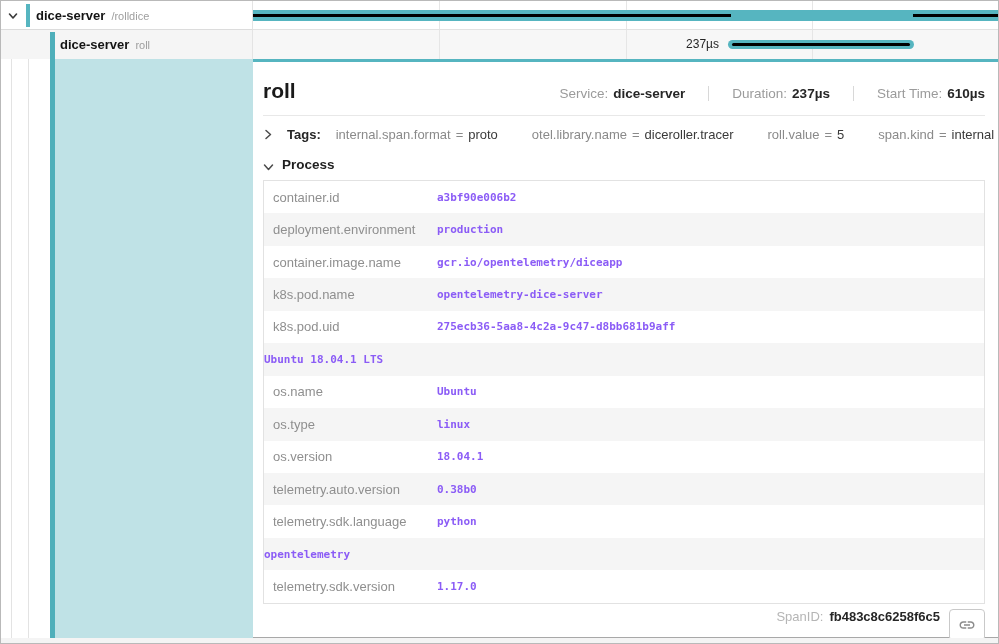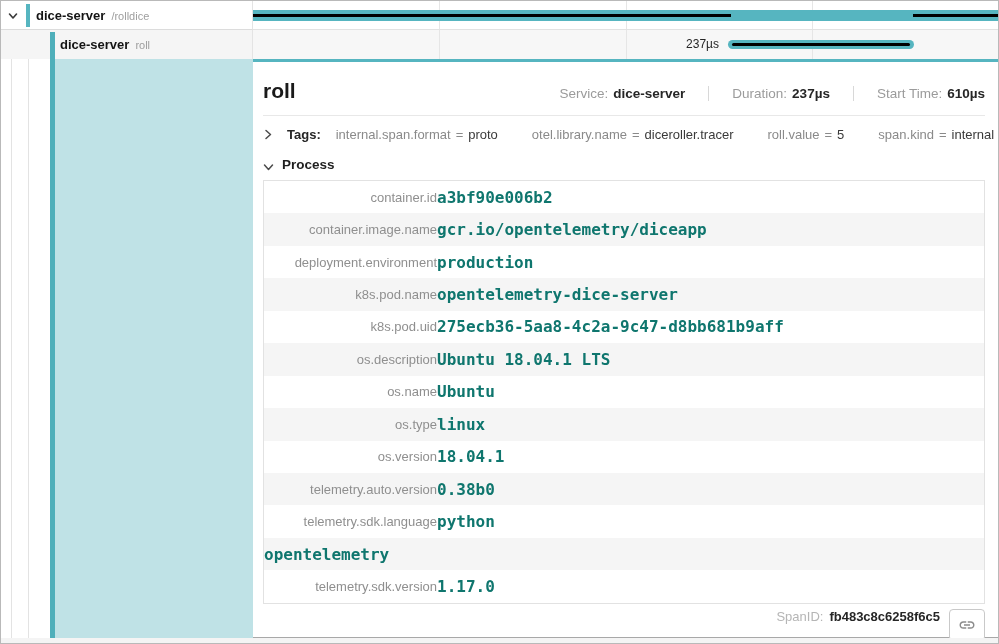--- a/index.html
+++ b/index.html
@@ -73,25 +73,25 @@
   .tags-row { display:flex; align-items:center; margin-top:11px; font-size:13px; cursor:pointer;gap:6px; }
   .tags-title { font-weight:bold; color:#262626; margin:0 9px 0 8px; }
   .tag-item { display:flex; align-items:flex-end; white-space:nowrap; }
   .tag-key { color:#8a8a8a; }
   .tag-eq  { color:#8a8a8a; margin:0 5px; }
   .tag-val { color:#3a3a3a; }
 
   .process-row { display:flex; align-items:flex-end; margin-top:15px; cursor:pointer; }
   .process-title { font-size:13.5px; font-weight:bold; color:#1f1f1f; margin-left:8px; }
 
-  .kv-table { margin-top:8px; border:1px solid #e2e2e2; background:#fff;text-align:right; }
+  .kv-table { margin-top:8px; border:1px solid #e2e2e2; background:#fff; }
   .kv-row { display:flex; align-items:center; height:32.45px; font-size:13px; }
   .kv-row:nth-child(even) { background:#f5f5f5; }
   .kv-key { flex:0 0 173px; padding-left:9px; color:#8f8f8f; }
-  .kv-val { font-family:"DejaVu Sans Mono", monospace; font-size:16px; font-weight:600; color:#0f766e; }
+  .kv-val { font-family:"DejaVu Sans Mono", monospace; font-size:11px; font-weight:600; color:#8b5cf6; }
 
   .dp-footer { display:flex; justify-content:flex-end; align-items:flex-start; margin-top:5px; font-size:13px; }
   .footer-label { color:#b5b5b5; }
   .footer-value { color:#262626; font-weight:bold; margin-left:6px; }
   .link-btn { margin-left:9px; width:36px; height:32px; border:1px solid #c9c9c9; border-radius:4px;
               background:#fff; display:flex; align-items:center; justify-content:center; cursor:pointer; }
 
   .bottom-strip { position:absolute; left:0; right:0; top:637px; height:6px; background:#f4f4f4; }
 
   .chev-svg { display:block; }
@@ -206,37 +206,36 @@
       </span>
       <span class="process-title">Process</span>
     </div>
 
     <div class="kv-table">
       <div class="kv-row">
           <span class="kv-key">container.id</span>
           <span class="kv-val">a3bf90e006b2</span>
         </div>
       <div class="kv-row">
+          <span class="kv-key">deployment.environment</span>
+          <span class="kv-val">production</span>
+        </div>
+      <div class="kv-row">
           <span class="kv-key">container.image.name</span>
           <span class="kv-val">gcr.io/opentelemetry/diceapp</span>
         </div>
       <div class="kv-row">
-          <span class="kv-key">deployment.environment</span>
-          <span class="kv-val">production</span>
-        </div>
-      <div class="kv-row">
           <span class="kv-key">k8s.pod.name</span>
           <span class="kv-val">opentelemetry-dice-server</span>
         </div>
       <div class="kv-row">
           <span class="kv-key">k8s.pod.uid</span>
           <span class="kv-val">275ecb36-5aa8-4c2a-9c47-d8bb681b9aff</span>
         </div>
       <div class="kv-row">
-          <span class="kv-key">os.description</span>
           <span class="kv-val">Ubuntu 18.04.1 LTS</span>
         </div>
       <div class="kv-row">
           <span class="kv-key">os.name</span>
           <span class="kv-val">Ubuntu</span>
         </div>
       <div class="kv-row">
           <span class="kv-key">os.type</span>
           <span class="kv-val">linux</span>
         </div>

